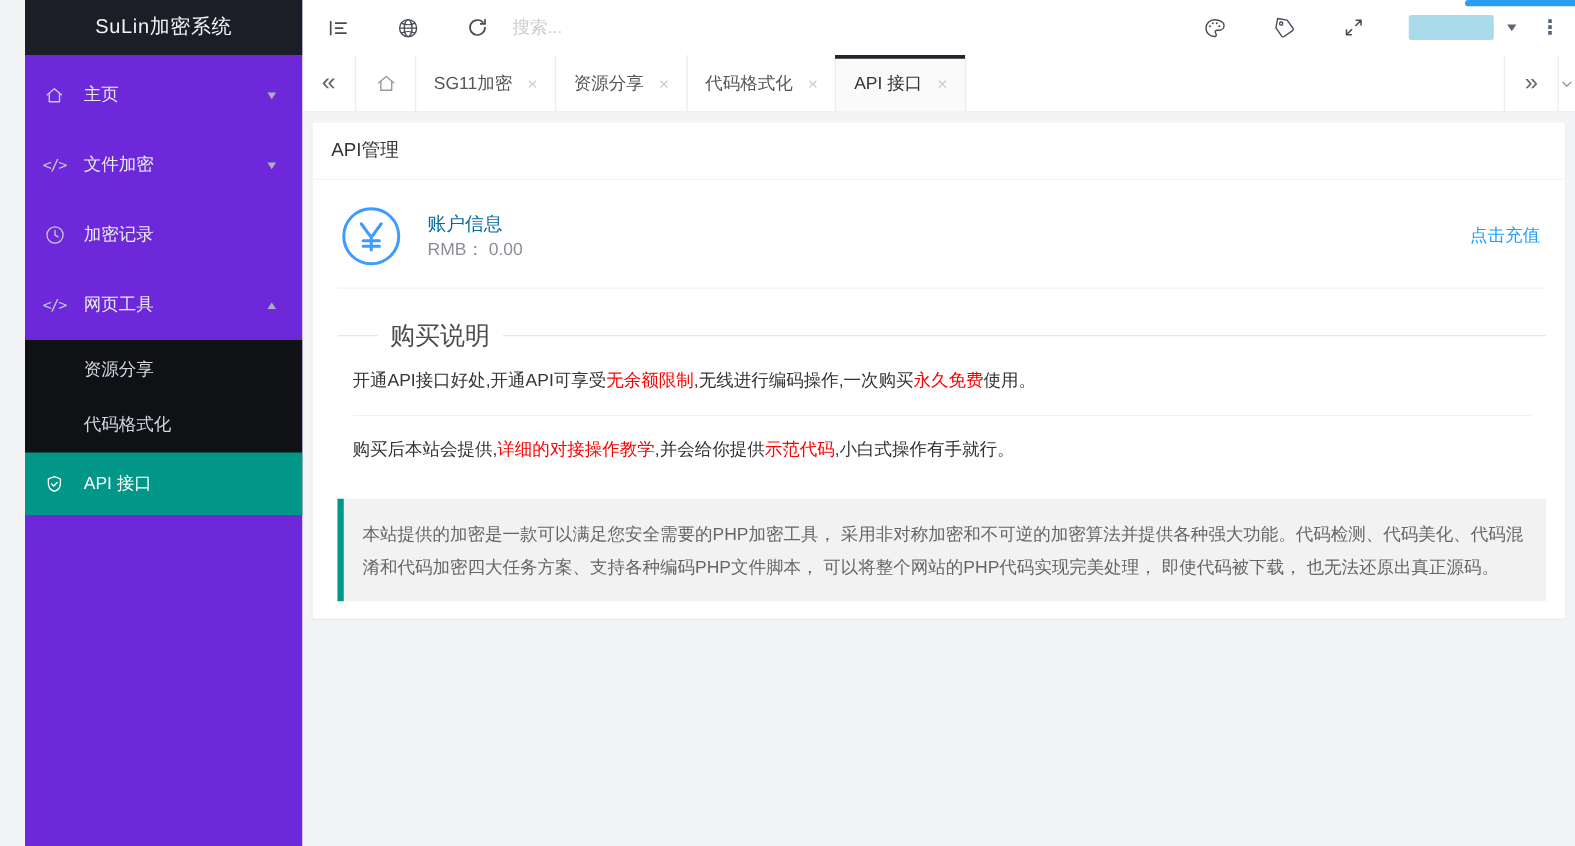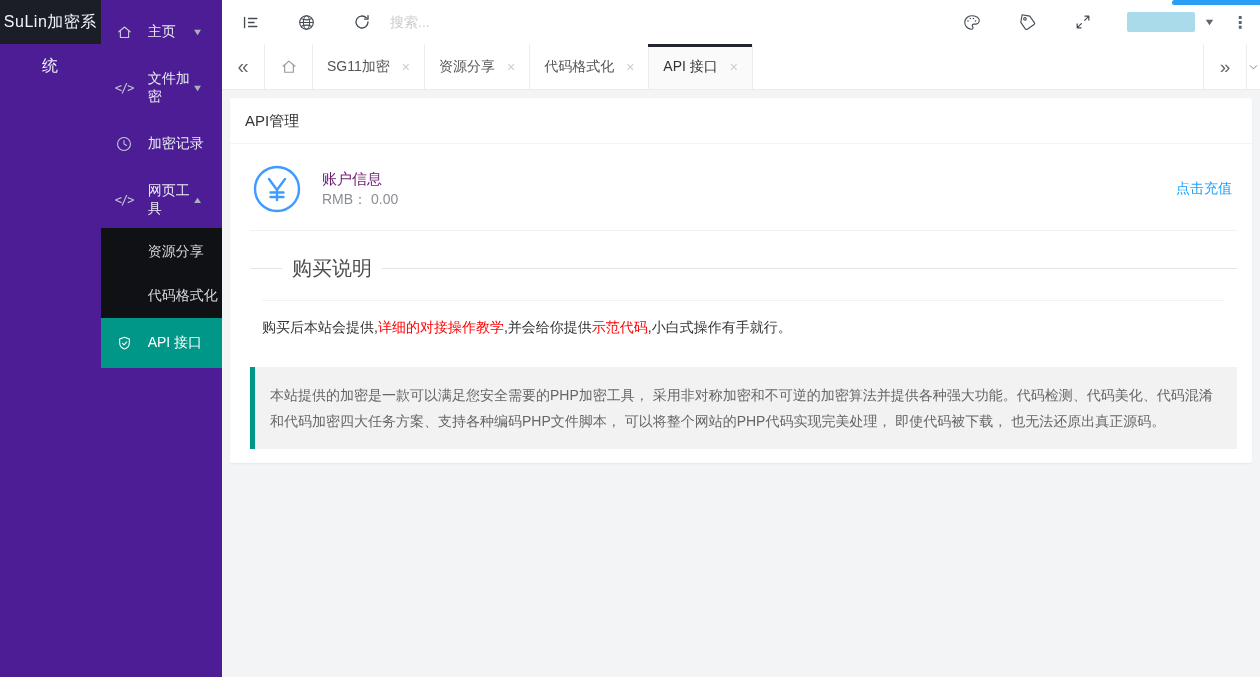--- a/index.html
+++ b/index.html
@@ -1,20 +1,20 @@
 <!DOCTYPE html>
 <html><head>
 <meta charset="utf-8">
 <style>
   * { margin:0; padding:0; box-sizing:border-box; }
   html,body { width:1260px; height:677px; overflow:hidden; }
   body { display:flex; font-family:"Liberation Sans","DejaVu Sans",sans-serif; background:#f3f4f6; }
 
   
-  .sidebar { flex:0 0 222px; width:222px; background:#4c1d95; display:flex; flex-direction:row; }
+  .sidebar { flex:0 0 222px; width:222px; background:#6d28d9; display:flex; flex-direction:column;margin-left:20px; }
   .logo { height:44px; line-height:44px; text-align:center; font-size:16px; color:#f2f4f7;
           background:#1b1e26; letter-spacing:.5px; }
   .nav { padding-top:4px; }
   .nav-item { height:56px; display:flex; align-items:center; cursor:pointer; }
   .nav-icon { width:47px; text-align:center; color:#c6cbd4; font-size:13px; flex:0 0 47px;
               display:flex; align-items:center; justify-content:center; }
   .nav-icon svg { display:block; }
   .nav-icon.code { font-family:"DejaVu Sans Mono",monospace; font-size:12px; letter-spacing:-1px; }
   .nav-label { flex:1; font-size:14px; color:#e8ebf0; }
   .nav-caret { font-size:9px; color:#aab0bc; margin-right:20px; transform:scaleX(1.3); }
@@ -64,21 +64,21 @@
   
   .content { flex:1; background:#f3f4f6; padding:8px; overflow:hidden; }
   .card { background:#fff; border-radius:2px; box-shadow:0 1px 2px rgba(0,0,0,.06); }
   .card-head { height:46px; line-height:46px; padding:0 15px; border-bottom:1px solid #f4f4f4;
                font-size:15px; color:#333; }
   .card-body { padding:4px 15px 14px 20px; }
 
   .info-row { display:flex; align-items:center; padding:16px 5px 16px 2px; border-bottom:1px solid #f2f2f2; }
   .row-icon { width:50px; height:50px; color:#3e9bff; flex:0 0 50px; }
   .row-text { margin-left:20px; }
-  .row-title { font-size:15px; color:#701a75; }
+  .row-title { font-size:15px; color:#0369a1; }
   .row-sub { font-size:14px; color:#8a8e94; margin-top:2px; }
   .row-action { margin-left:auto; font-size:14px; color:#1e9fff; cursor:pointer;font-family:Liberation Serif, serif; }
 
   .field { margin-top:24px; border:none; border-top:1px solid #e6e6e6; padding:0 12px; }
   .field legend { margin-left:20px; padding:0 10px; font-size:20px; color:#4c4c4c; }
   .field p { font-size:14px; color:#333; margin:14px 0 16px; }
   .field hr { border:none; border-top:1px solid #f2f2f2; margin:18px 0; }
   .red { color:#ff0000; }
 
   .quote { margin-top:14px; padding:15px; background:#f2f2f2; border-left:5px solid #009688;
@@ -250,20 +250,21 @@
           <span class="row-text">
             <div class="row-title">账户信息</div>
             <div class="row-sub">RMB： 0.00</div>
           </span>
           <span class="row-action">点击充值</span>
         </div>
 
 
         <fieldset class="field">
           <legend>购买说明</legend>
+          <p><span>开通API接口好处,开通API可享受</span><span class="red">无余额限制</span><span>,无线进行编码操作,一次购买</span><span class="red">永久免费</span><span>使用。</span></p>
           <hr>
           <p><span>购买后本站会提供,</span><span class="red">详细的对接操作教学</span><span>,并会给你提供</span><span class="red">示范代码</span><span>,小白式操作有手就行。</span></p>
         </fieldset>
 
         <blockquote class="quote">本站提供的加密是一款可以满足您安全需要的PHP加密工具， 采用非对称加密和不可逆的加密算法并提供各种强大功能。代码检测、代码美化、代码混淆和代码加密四大任务方案、支持各种编码PHP文件脚本， 可以将整个网站的PHP代码实现完美处理， 即使代码被下载， 也无法还原出真正源码。</blockquote>
 
       </div>
     </div>
   </div>
 </div>

